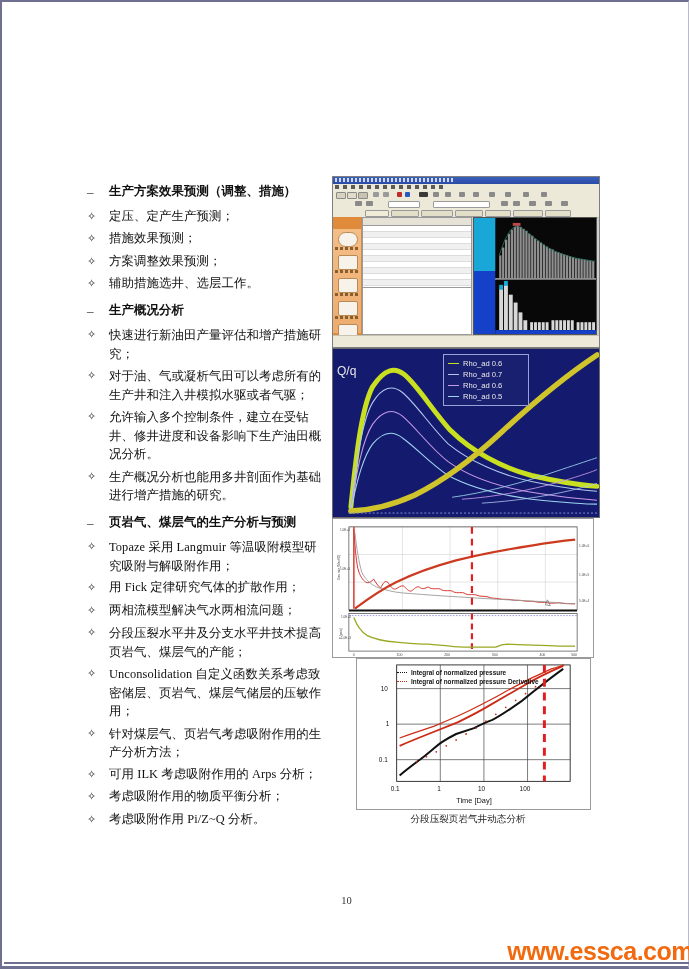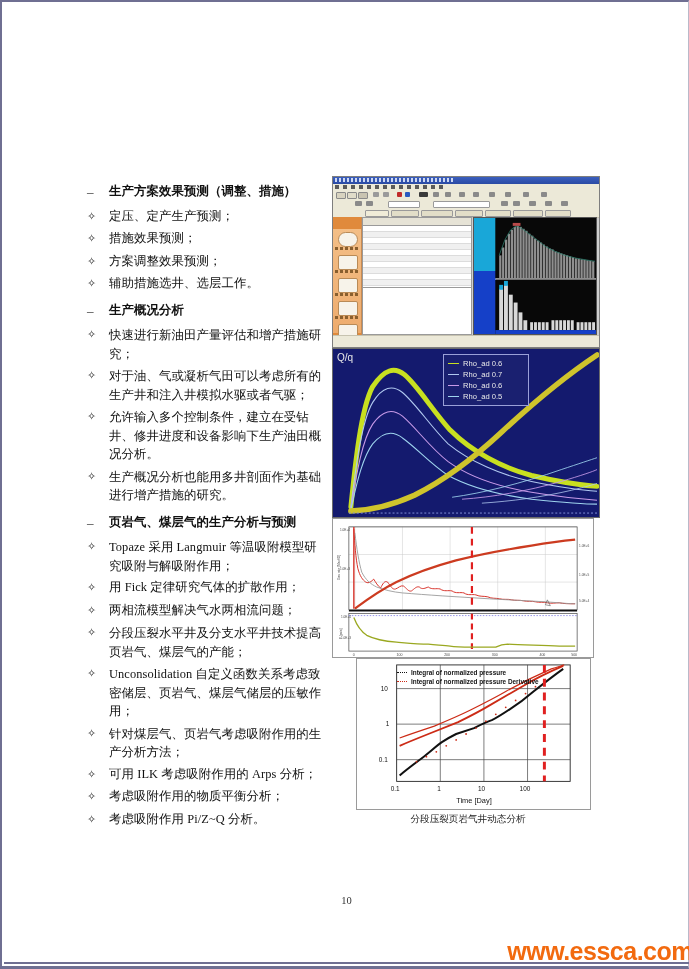--- a/index.html
+++ b/index.html
@@ -68,21 +68,21 @@
   .f1-plotwrap{position:absolute;left:140px;top:40px;right:2px;bottom:12px;background:#0a0a0a;
       border:1px solid #555;box-sizing:border-box;}
   .f1-blue{position:absolute;left:0;top:0;width:22px;height:100%;background:#1540c8;}
   .f1-cyan{position:absolute;left:0;top:0;width:22px;height:46%;background:#19a7d8;}
   .f1-status{position:absolute;left:0;bottom:0;width:100%;height:11px;background:#ece9d8;
       border-top:1px solid #c7c3b0;}
 
   
   .fig2{position:relative;width:268px;height:170px;background:#141a6e;
         border:1px solid #6b6b6b;box-sizing:border-box;overflow:hidden;}
-  .f2-lab{position:absolute;left:4px;top:3px;color:#e8e8e8;font-size:10px;
+  .f2-lab{position:absolute;left:4px;top:15px;color:#e8e8e8;font-size:12px;
         font-family:"Liberation Sans",sans-serif;}
   .f2-legend{position:absolute;left:110px;top:5px;width:86px;
         background:#1a2070;border:1px solid #9aa0d8;padding:3px 4px;box-sizing:border-box;}
   .f2-lrow{display:flex;align-items:center;height:11px;}
   .f2-dash{width:11px;height:0;border-top:1.5px solid #6fe36f;margin-right:4px;flex:0 0 11px;}
   .f2-ltext{color:#eaeaea;font-size:7.6px;font-family:"Liberation Sans",sans-serif;
         white-space:nowrap;}
 
   
   .fig3{position:relative;width:262px;height:140px;background:#ffffff;

